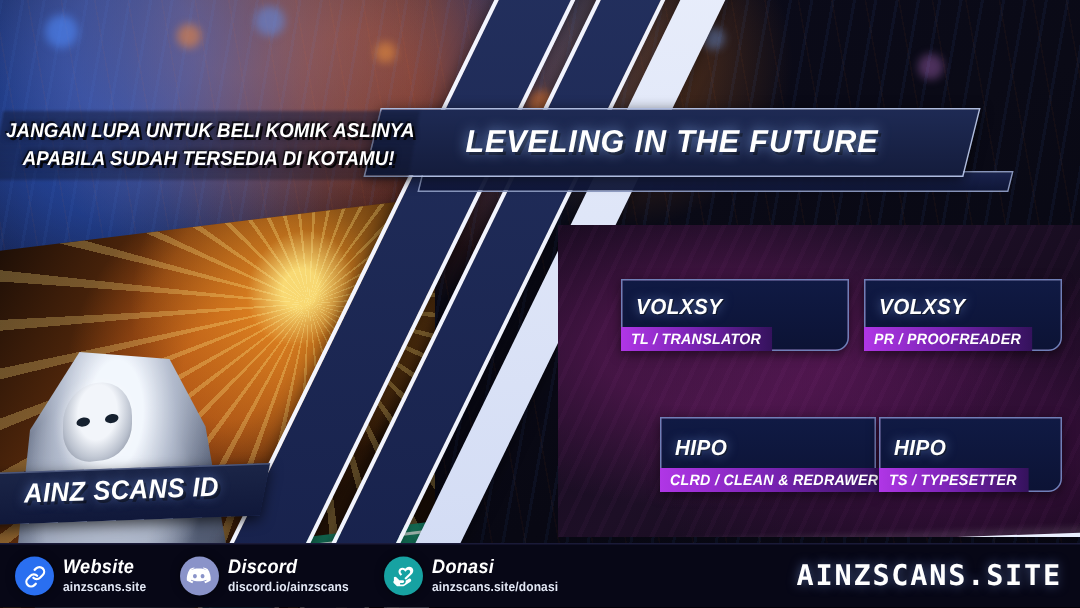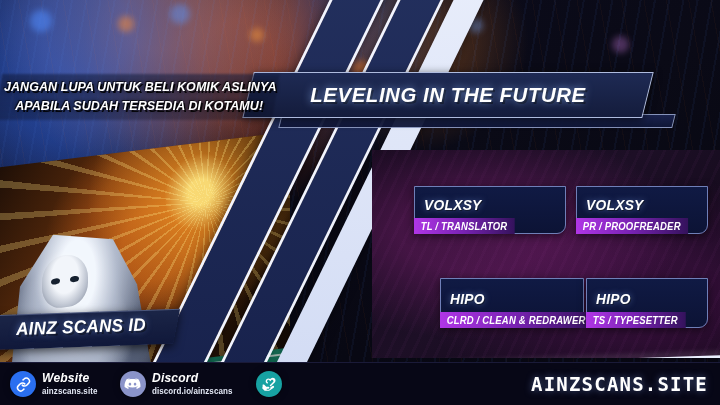--- a/index.html
+++ b/index.html
@@ -238,19 +238,23 @@
         </span>
       </div>
 
       <div class="flink">
         <span class="ficon" style="background:#17a2a2;">
           <svg width="16" height="15" viewBox="0 0 24 22" fill="#fff">
             <path d="M14.8 2.1c1.6-1.6 4.2-1.6 5.8 0 1.6 1.6 1.6 4.2 0 5.8l-6.2 6.2-1.5-1.5 5.2-5.2c.8-.8.8-2 0-2.8s-2-.8-2.8 0l-1.4 1.4-1.4-1.4c-.8-.8-2-.8-2.8 0s-.8 2 0 2.8l1 1-1.5 1.5-1-1c-1.6-1.6-1.6-4.2 0-5.8 1.5-1.5 3.9-1.6 5.5-.2z"></path>
             <path d="M2.4 11.4c.7-.7 1.8-.7 2.5 0l3 3h3.4c.8 0 1.4.6 1.4 1.4s-.6 1.4-1.4 1.4H8.6v1.5h2.7c1.6 0 2.9-1.3 2.9-2.9 0-.3 0-.5-.1-.8l3.2-1.9c.8-.5 1.8-.2 2.2.6.4.8.2 1.7-.5 2.2l-6.1 4c-.6.4-1.3.6-2 .6H5.5l-3.1-3.1c-.7-.7-.7-1.8 0-2.5z"></path>
           </svg>
         </span>
+        <span class="ftxt">
+          <span class="ftitle">Donasi</span>
+          <span class="fsub">ainzscans.site/donasi</span>
+        </span>
       </div>
 
     </div>
     <div class="footer-brand">AINZSCANS.SITE</div>
   </div>
 
 </div>
 
 </body></html>

